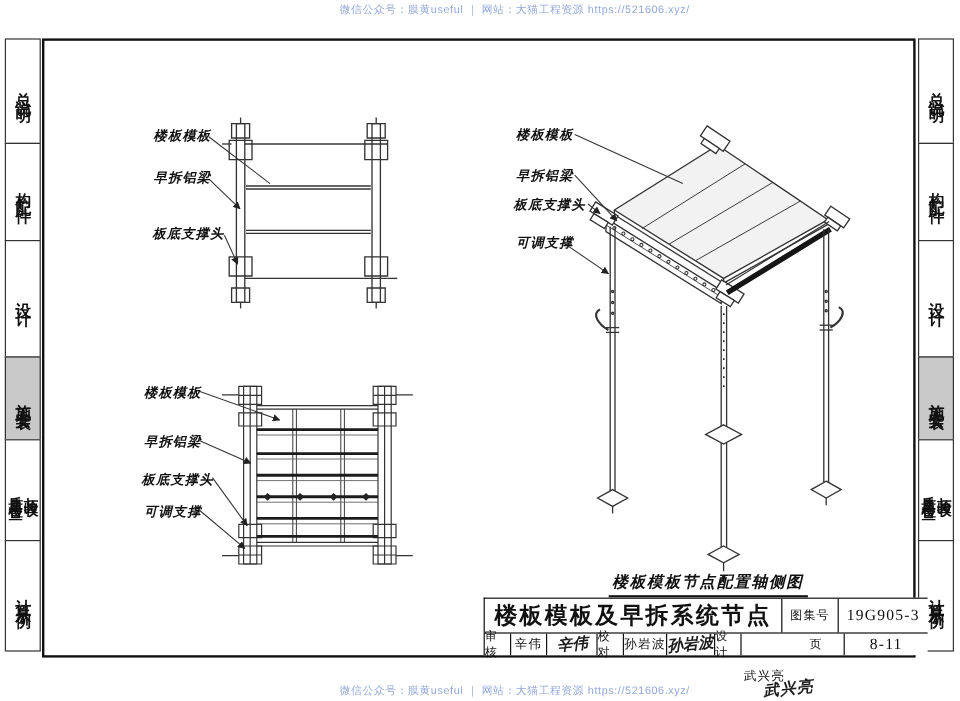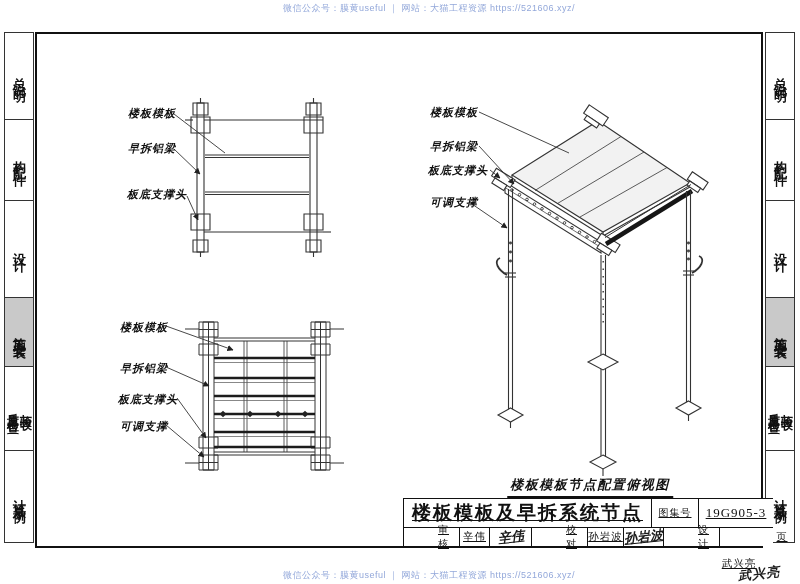--- a/index.html
+++ b/index.html
@@ -46,36 +46,36 @@
   .fig-caption{
     position:absolute;transform:translateX(-50%);white-space:nowrap;
     font-weight:bold;font-size:13px;letter-spacing:1.5px;color:#111;
     border-bottom:2px solid #111;padding:0 3px 2px;z-index:2;
   }
 
   
   .title-block{
     position:absolute;left:403px;top:498px;width:370px;height:48px;
     box-sizing:border-box;border-left:1.5px solid #111;border-top:1.5px solid #111;
-    background:#fff;z-index:3;text-decoration:underline;
+    background:#fff;z-index:3;
   }
   .tb-row{display:flex;box-sizing:border-box;}
   .tb-top{height:29px;border-bottom:1px solid #111;}
   .tb-bottom{height:17.5px;}
   .tb-cell{
     box-sizing:border-box;border-right:1px solid #111;
     display:flex;align-items:center;justify-content:center;
     overflow:visible;position:relative;
   }
   .tb-cell:last-child{border-right:none;}
   .tb-title{flex:0 0 248px;font-size:19px;font-weight:bold;letter-spacing:2px;}
   .tb-lab{font-size:10px;letter-spacing:1px;}
   .tb-name{font-size:10.5px;letter-spacing:1px;}
   .serif{font-family:"Liberation Serif",serif;font-size:13px;letter-spacing:1px;}
-  .w22{flex:0 0 22px;margin-left:34px;} .w30{flex:0 0 30px;} .w42{flex:0 0 42px;}
+  .w22{flex:0 0 22px;} .w30{flex:0 0 30px;} .w42{flex:0 0 42px;}
   .w36{flex:0 0 36px;} .w39{flex:0 0 39px;margin-top:36px;} .w47{flex:0 0 47px;} .wfill{flex:1 1 auto;}
   .sig{
     font-family:"DejaVu Serif",serif;font-style:italic;font-weight:bold;
     font-size:13px;color:#1c1c1c;transform:rotate(-6deg);white-space:nowrap;
   }
   .sig-overlay{position:absolute;left:18px;top:1px;z-index:4;}
 
   svg line, svg rect, svg polygon, svg path, svg circle, svg polyline{vector-effect:non-scaling-stroke;}
 </style>
 </head>
@@ -356,21 +356,21 @@
       <line x1="74" y1="27" x2="164" y2="68"></line>
       <line x1="74" y1="61" x2="109" y2="99" marker-end="url(#a3)"></line>
       <line x1="85" y1="85" x2="95" y2="93" marker-end="url(#a3)"></line>
       <line x1="64" y1="117" x2="102" y2="143" marker-end="url(#a3)"></line>
     </g>
   </svg>
   <div class="fig-label" style="left:25px;top:20px">楼板模板</div>
   <div class="fig-label" style="left:25px;top:54px">早拆铝梁</div>
   <div class="fig-label" style="left:23px;top:78px">板底支撑头</div>
   <div class="fig-label" style="left:25px;top:110px">可调支撑</div>
-  <div class="fig-caption" style="left:185px;top:391px">楼板模板节点配置俯视图</div>
+  <div class="fig-caption" style="left:185px;top:391px">楼板模板节点配置轴侧图</div>
 </div>
 
 <div class="title-block">
   <div class="tb-row tb-top">
     <div class="tb-cell tb-title">楼板模板及早拆系统节点</div>
     <div class="tb-cell tb-lab w47">图集号</div>
     <div class="tb-cell serif wfill">19G905-3</div>
   </div>
   <div class="tb-row tb-bottom">
     <div class="tb-cell tb-lab w22">审核</div>

